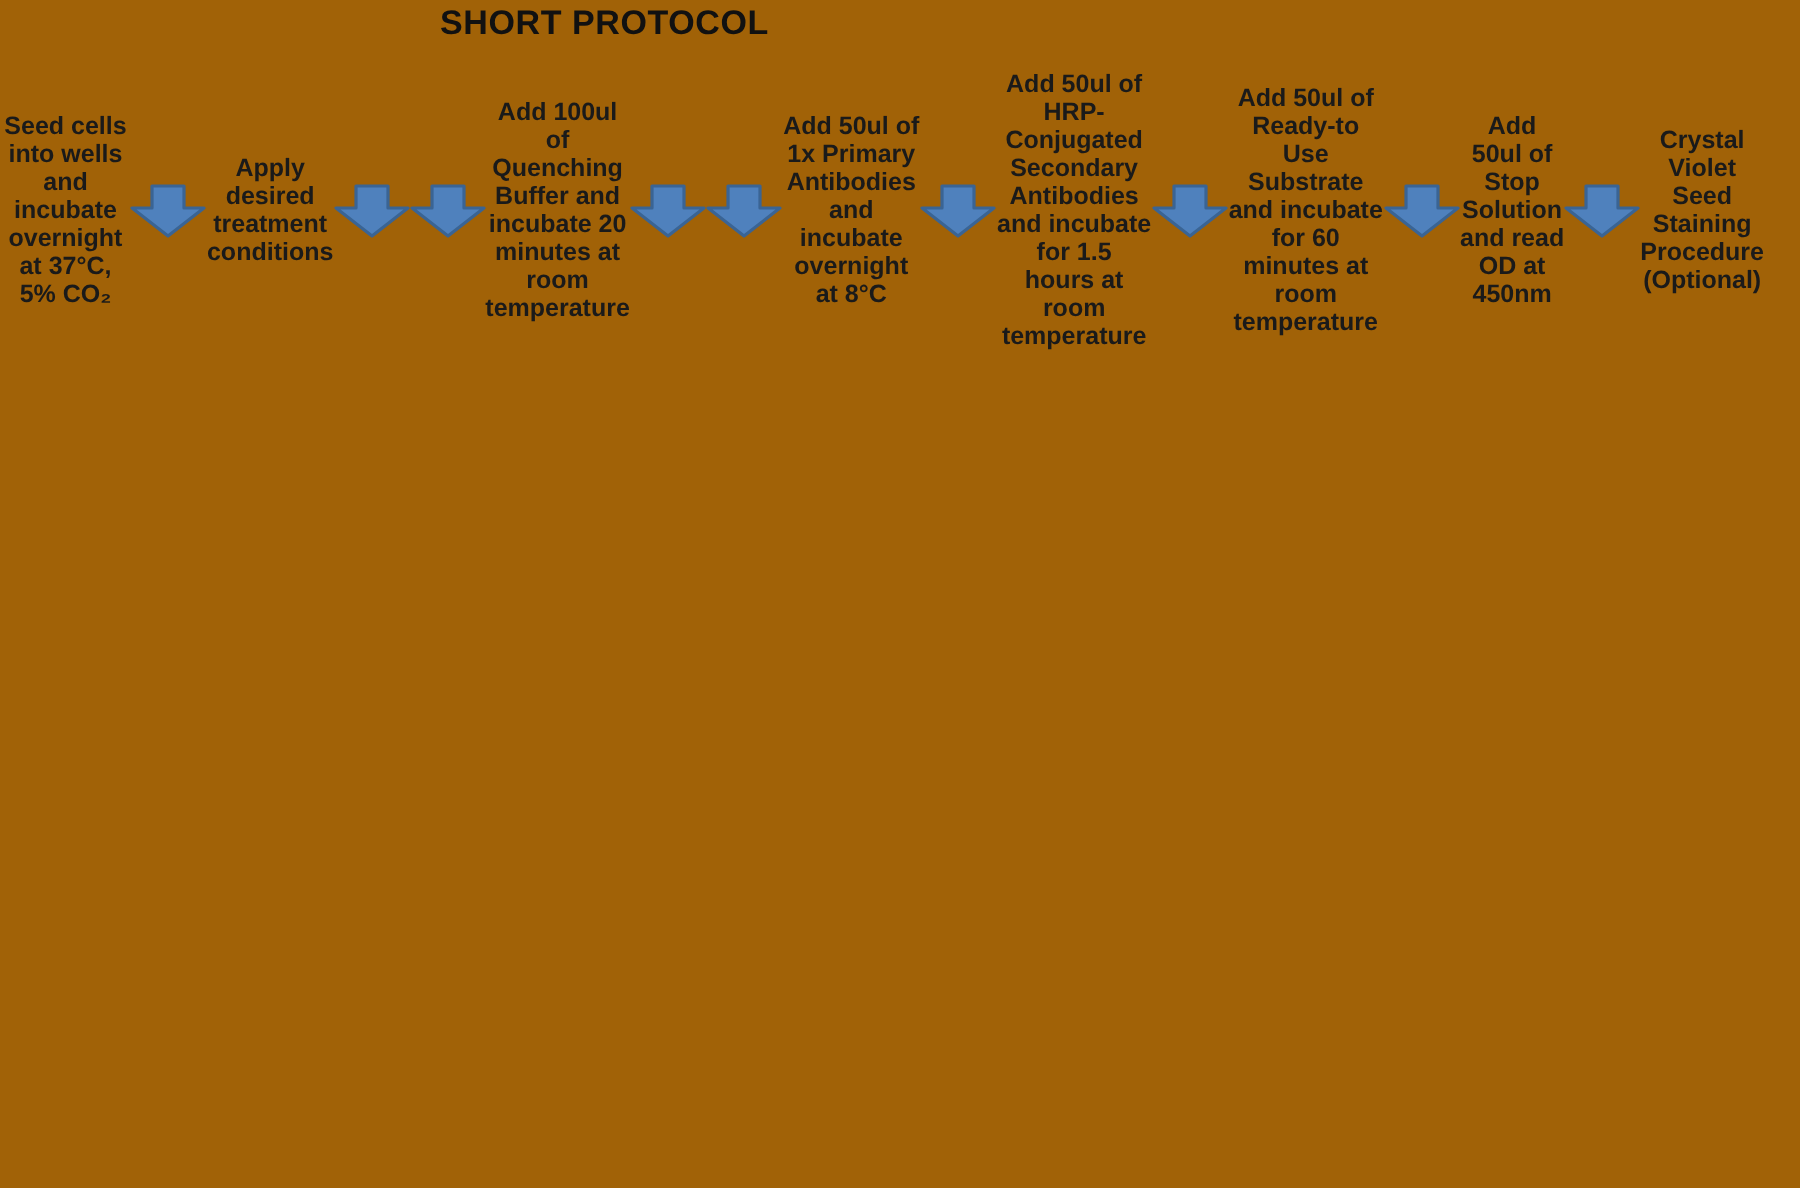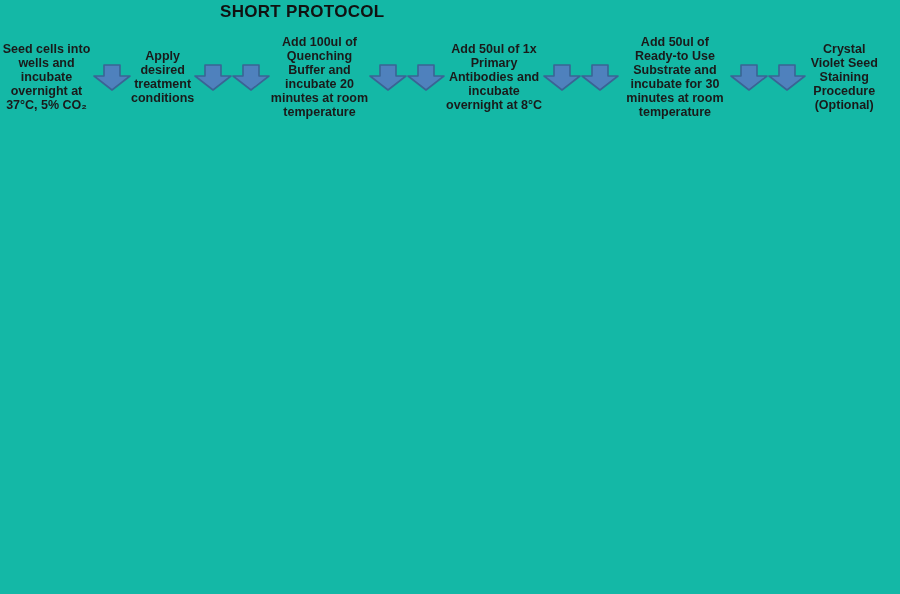--- a/index.html
+++ b/index.html
@@ -4,21 +4,21 @@
 <style>
   html, body {
     margin: 0;
     padding: 0;
     background: #ffffff;
   }
   .canvas {
     position: relative;
     width: 900px;
     height: 594px;
-    background: #14b8a6;
+    background: #a16207;
     overflow: hidden;
     font-family: "Liberation Sans", sans-serif;
   }
   .title {
     position: absolute;
     left: 220px;
     top: 2px;
     font-size: 17px;
     font-weight: 700;
     color: #111111;
@@ -101,36 +101,39 @@
     </div>
 
     <p class="step">Add 50ul of 1x Primary Antibodies and incubate overnight at 8°C</p>
 
     <div class="arrow">
       <svg width="38" height="27" viewBox="0 0 38 27">
         <polygon points="11,1 27,1 27,12 37,12 19,26 1,12 11,12" stroke-width="1.6" stroke-linejoin="round" fill="#4f81bd" stroke="#3a6494"></polygon>
       </svg>
     </div>
 
+    <p class="step">Add 50ul of HRP-Conjugated Secondary Antibodies and incubate for 1.5
+hours at room temperature</p>
 
     <div class="arrow">
       <svg width="38" height="27" viewBox="0 0 38 27">
         <polygon points="11,1 27,1 27,12 37,12 19,26 1,12 11,12" stroke-width="1.6" stroke-linejoin="round" fill="#4f81bd" stroke="#3a6494"></polygon>
       </svg>
     </div>
 
-    <p class="step">Add 50ul of Ready-to Use Substrate and incubate for 30 minutes at room
+    <p class="step">Add 50ul of Ready-to Use Substrate and incubate for 60 minutes at room
 temperature</p>
 
     <div class="arrow">
       <svg width="38" height="27" viewBox="0 0 38 27">
         <polygon points="11,1 27,1 27,12 37,12 19,26 1,12 11,12" stroke-width="1.6" stroke-linejoin="round" fill="#4f81bd" stroke="#3a6494"></polygon>
       </svg>
     </div>
 
+    <p class="step">Add 50ul of Stop Solution and read OD at 450nm</p>
 
     <div class="arrow">
       <svg width="38" height="27" viewBox="0 0 38 27">
         <polygon points="11,1 27,1 27,12 37,12 19,26 1,12 11,12" stroke-width="1.6" stroke-linejoin="round" fill="#4f81bd" stroke="#3a6494"></polygon>
       </svg>
     </div>
 
     <p class="step">Crystal Violet Seed Staining Procedure (Optional)</p>
   </div>
 </div>

